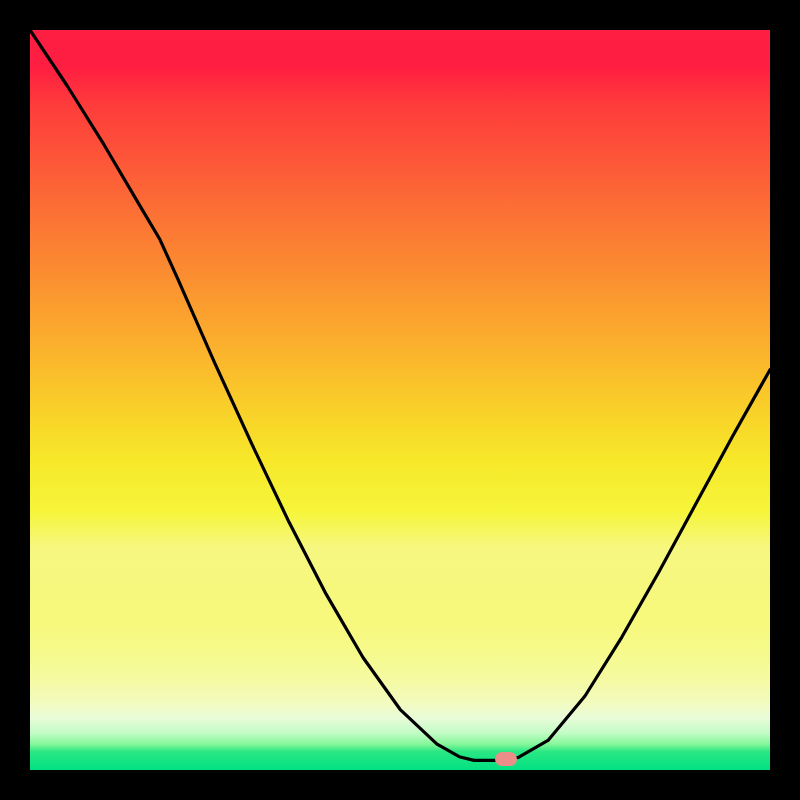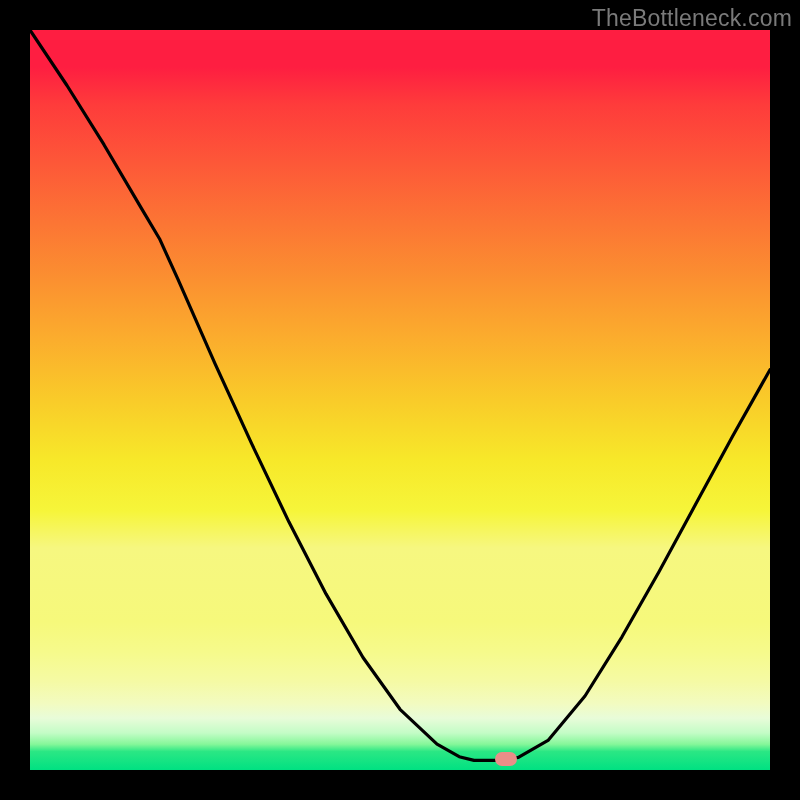--- a/index.html
+++ b/index.html
@@ -70,21 +70,20 @@
     font-size: 23px;
     font-weight: 500;
     letter-spacing: 0.2px;
   }
 </style>
 </head>
 <body>
 
 <div class="frame">
 
-  <div class="watermark">TheBottleneck.com</div>
 
   <div class="plot">
     <svg class="curve-svg" viewBox="0 0 740 740" preserveAspectRatio="none">
       <path id="curve-path" d="M0.0 0.0 L37.0 55.5 L74.0 114.7 L111.0 177.6 L129.5 208.7 L148.0 249.4 L185.0 333.7 L222.0 414.4 L259.0 492.1 L296.0 563.9 L333.0 627.5 L370.0 679.3 L407.0 714.1 L429.2 726.7 L444.0 730.4 L466.2 730.4 L488.4 727.4 L518.0 710.4 L555.0 666.0 L592.0 606.8 L629.0 541.7 L666.0 473.6 L703.0 405.5 L740.0 339.7" fill="none" stroke="#000000" stroke-width="3.2" stroke-linecap="round" stroke-linejoin="round"></path>
     </svg>
     <div class="dot" id="min-dot" style="left: 464.82px; top: 721.9px;"></div>
   </div>
 
 </div>
 

